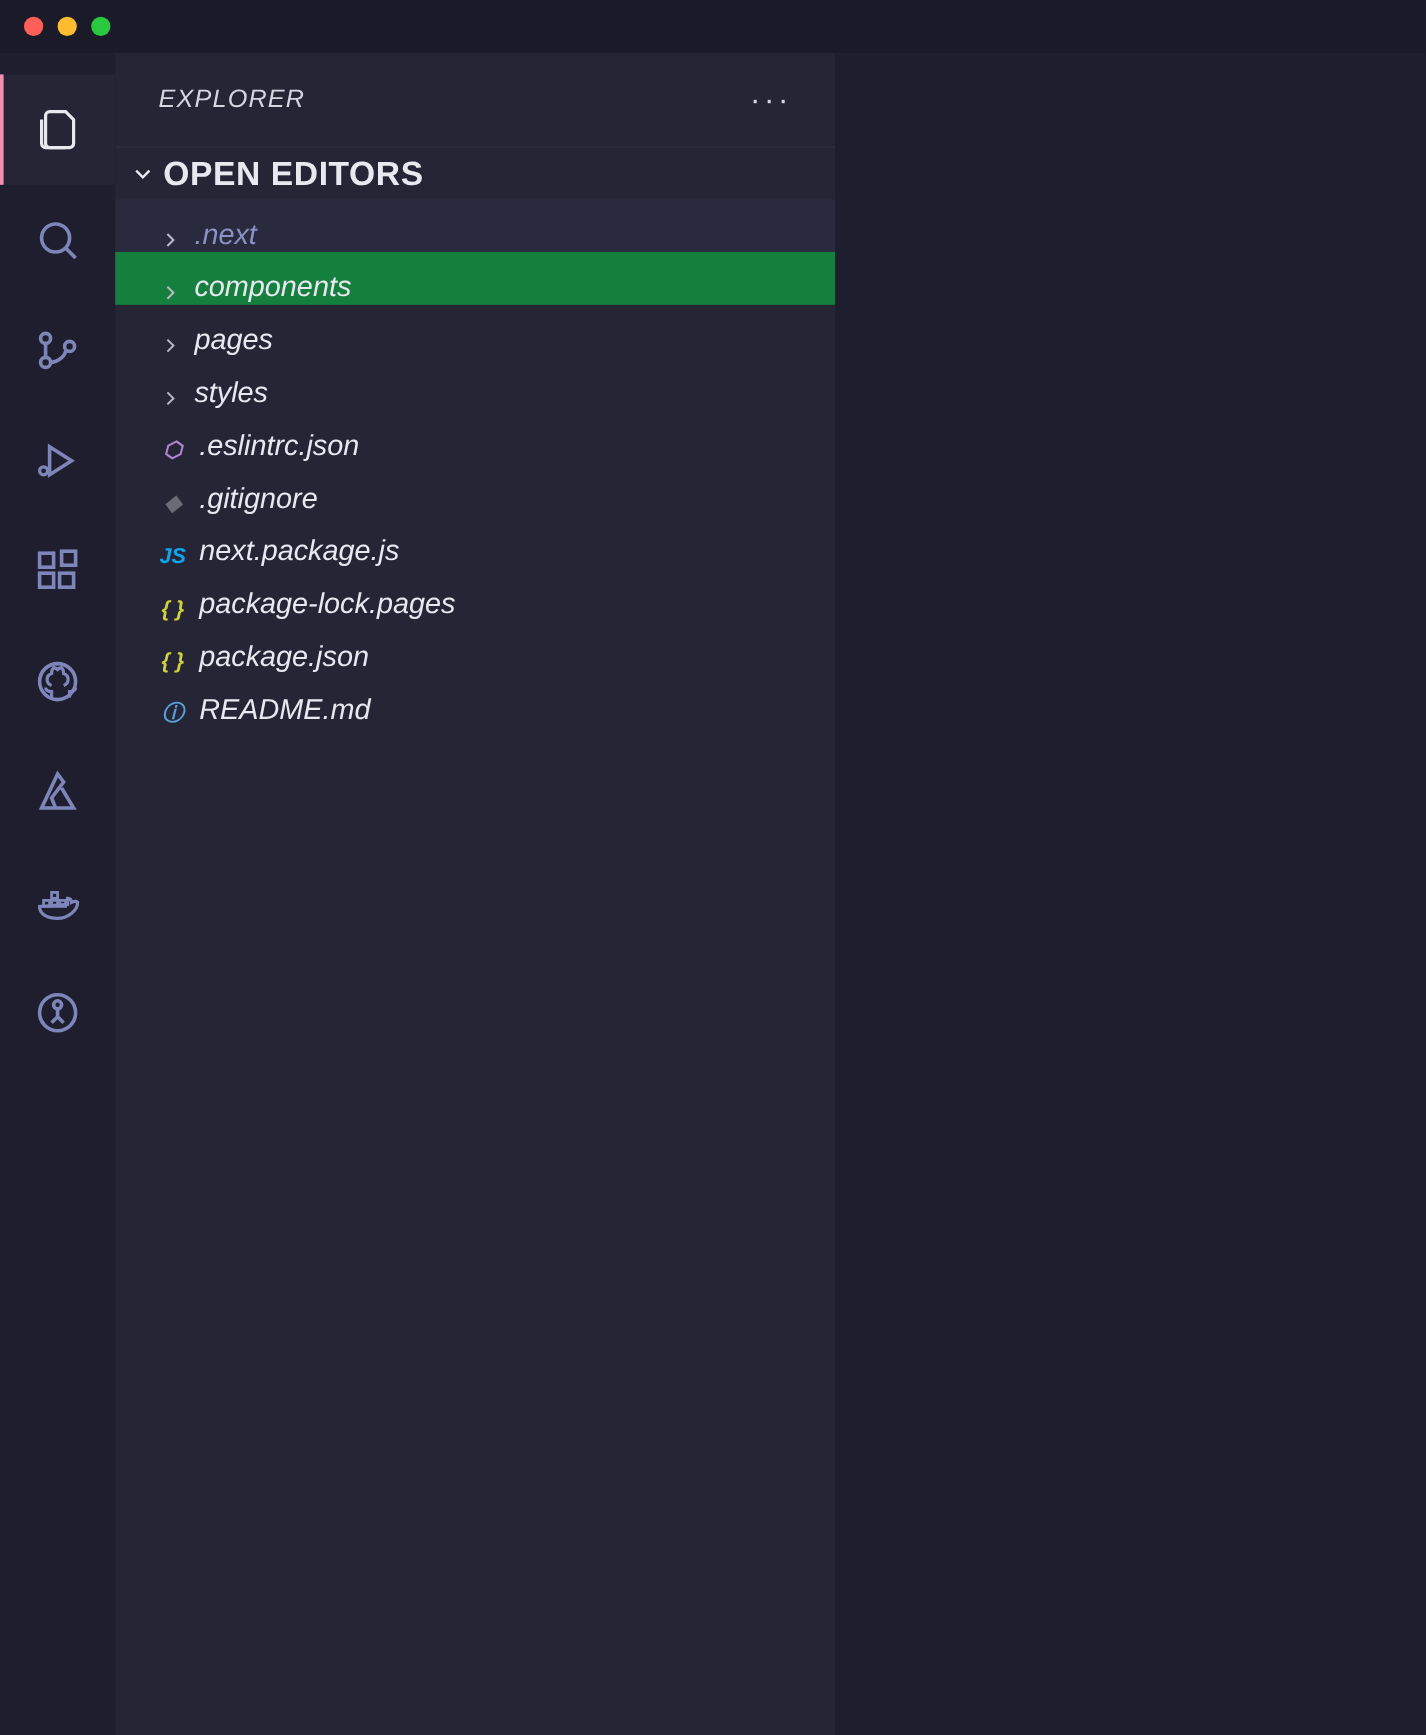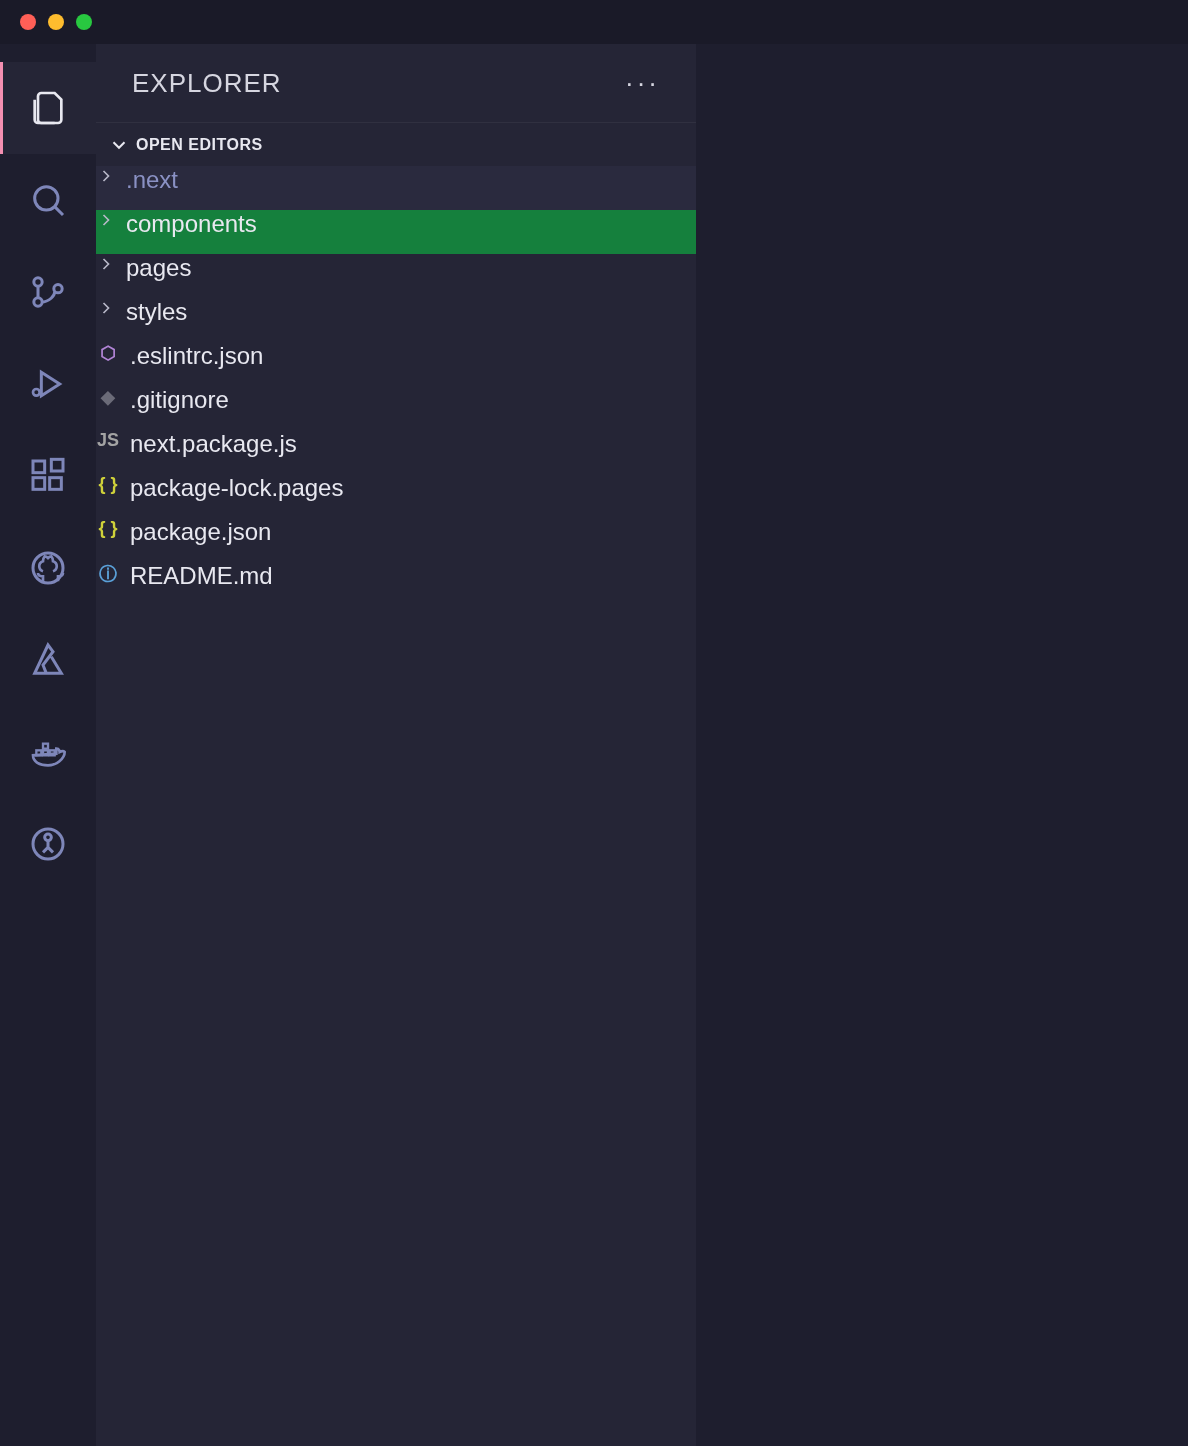--- a/index.html
+++ b/index.html
@@ -64,67 +64,70 @@
     flex-direction: column;
   }
   .sidebar-header {
     height: 78px;
     display: flex;
     align-items: center;
     justify-content: space-between;
     padding: 0 36px;
   }
   .sidebar-title {
-    font-size: 26px;
+    font-size: 21px;
     letter-spacing: 1px;
     color: #d6d6e0;
     font-weight: 500;
+    font-style: italic;
   }
   .ellipsis {
     font-size: 26px;
     letter-spacing: 3px;
     color: #d6d6e0;
   }
 
   .section-header {
     height: 44px;
     display: flex;
     align-items: center;
     padding-left: 12px;
     gap: 6px;
-    font-size: 16px;
+    font-size: 28px;
     font-weight: 700;
     letter-spacing: 0.5px;
     color: #e8e8f0;
     border-top: 1px solid rgba(255,255,255,0.05);
   }
   .section-header .chev {
     width: 22px; height: 22px;
   }
 
   .tree {
     display: flex;
     flex-direction: column;
   }
   .tree-row {
     height: 44px;
     display: flex;
-    align-items: flex-start;
+    align-items: flex-end;
+    padding-left: 36px;
     gap: 10px;
     font-size: 24px;
     color: #e8e8f0;
+    font-style: italic;
   }
   .tree-row.folder .chev { width: 20px; height: 20px; stroke: #b8b8c8; fill:none; stroke-width:2; }
   .tree-row.file .file-icon { width: 24px; display:flex; align-items:center; justify-content:center; font-size:18px; font-weight:700; }
   .tree-row.dim .name { color: #8a91c4; }
   .tree-row.dim-row { background: #2a2a3e; }
   .tree-row.selected { background: #15803d; }
   .file-icon.eslint { color: #b184d6; }
   .file-icon.git    { color: #6b6b78; }
-  .file-icon.js     { color: #a3a3a3; font-size:16px; }
+  .file-icon.js     { color: #0ea5e9; font-size:16px; }
   .file-icon.json   { color: #cfd13a; }
   .file-icon.info   { color: #5aa0d8; }
 
   .editor {
     flex: 1;
     background: #1e1e2e;
   }
 </style>
 </head>
 <body>

